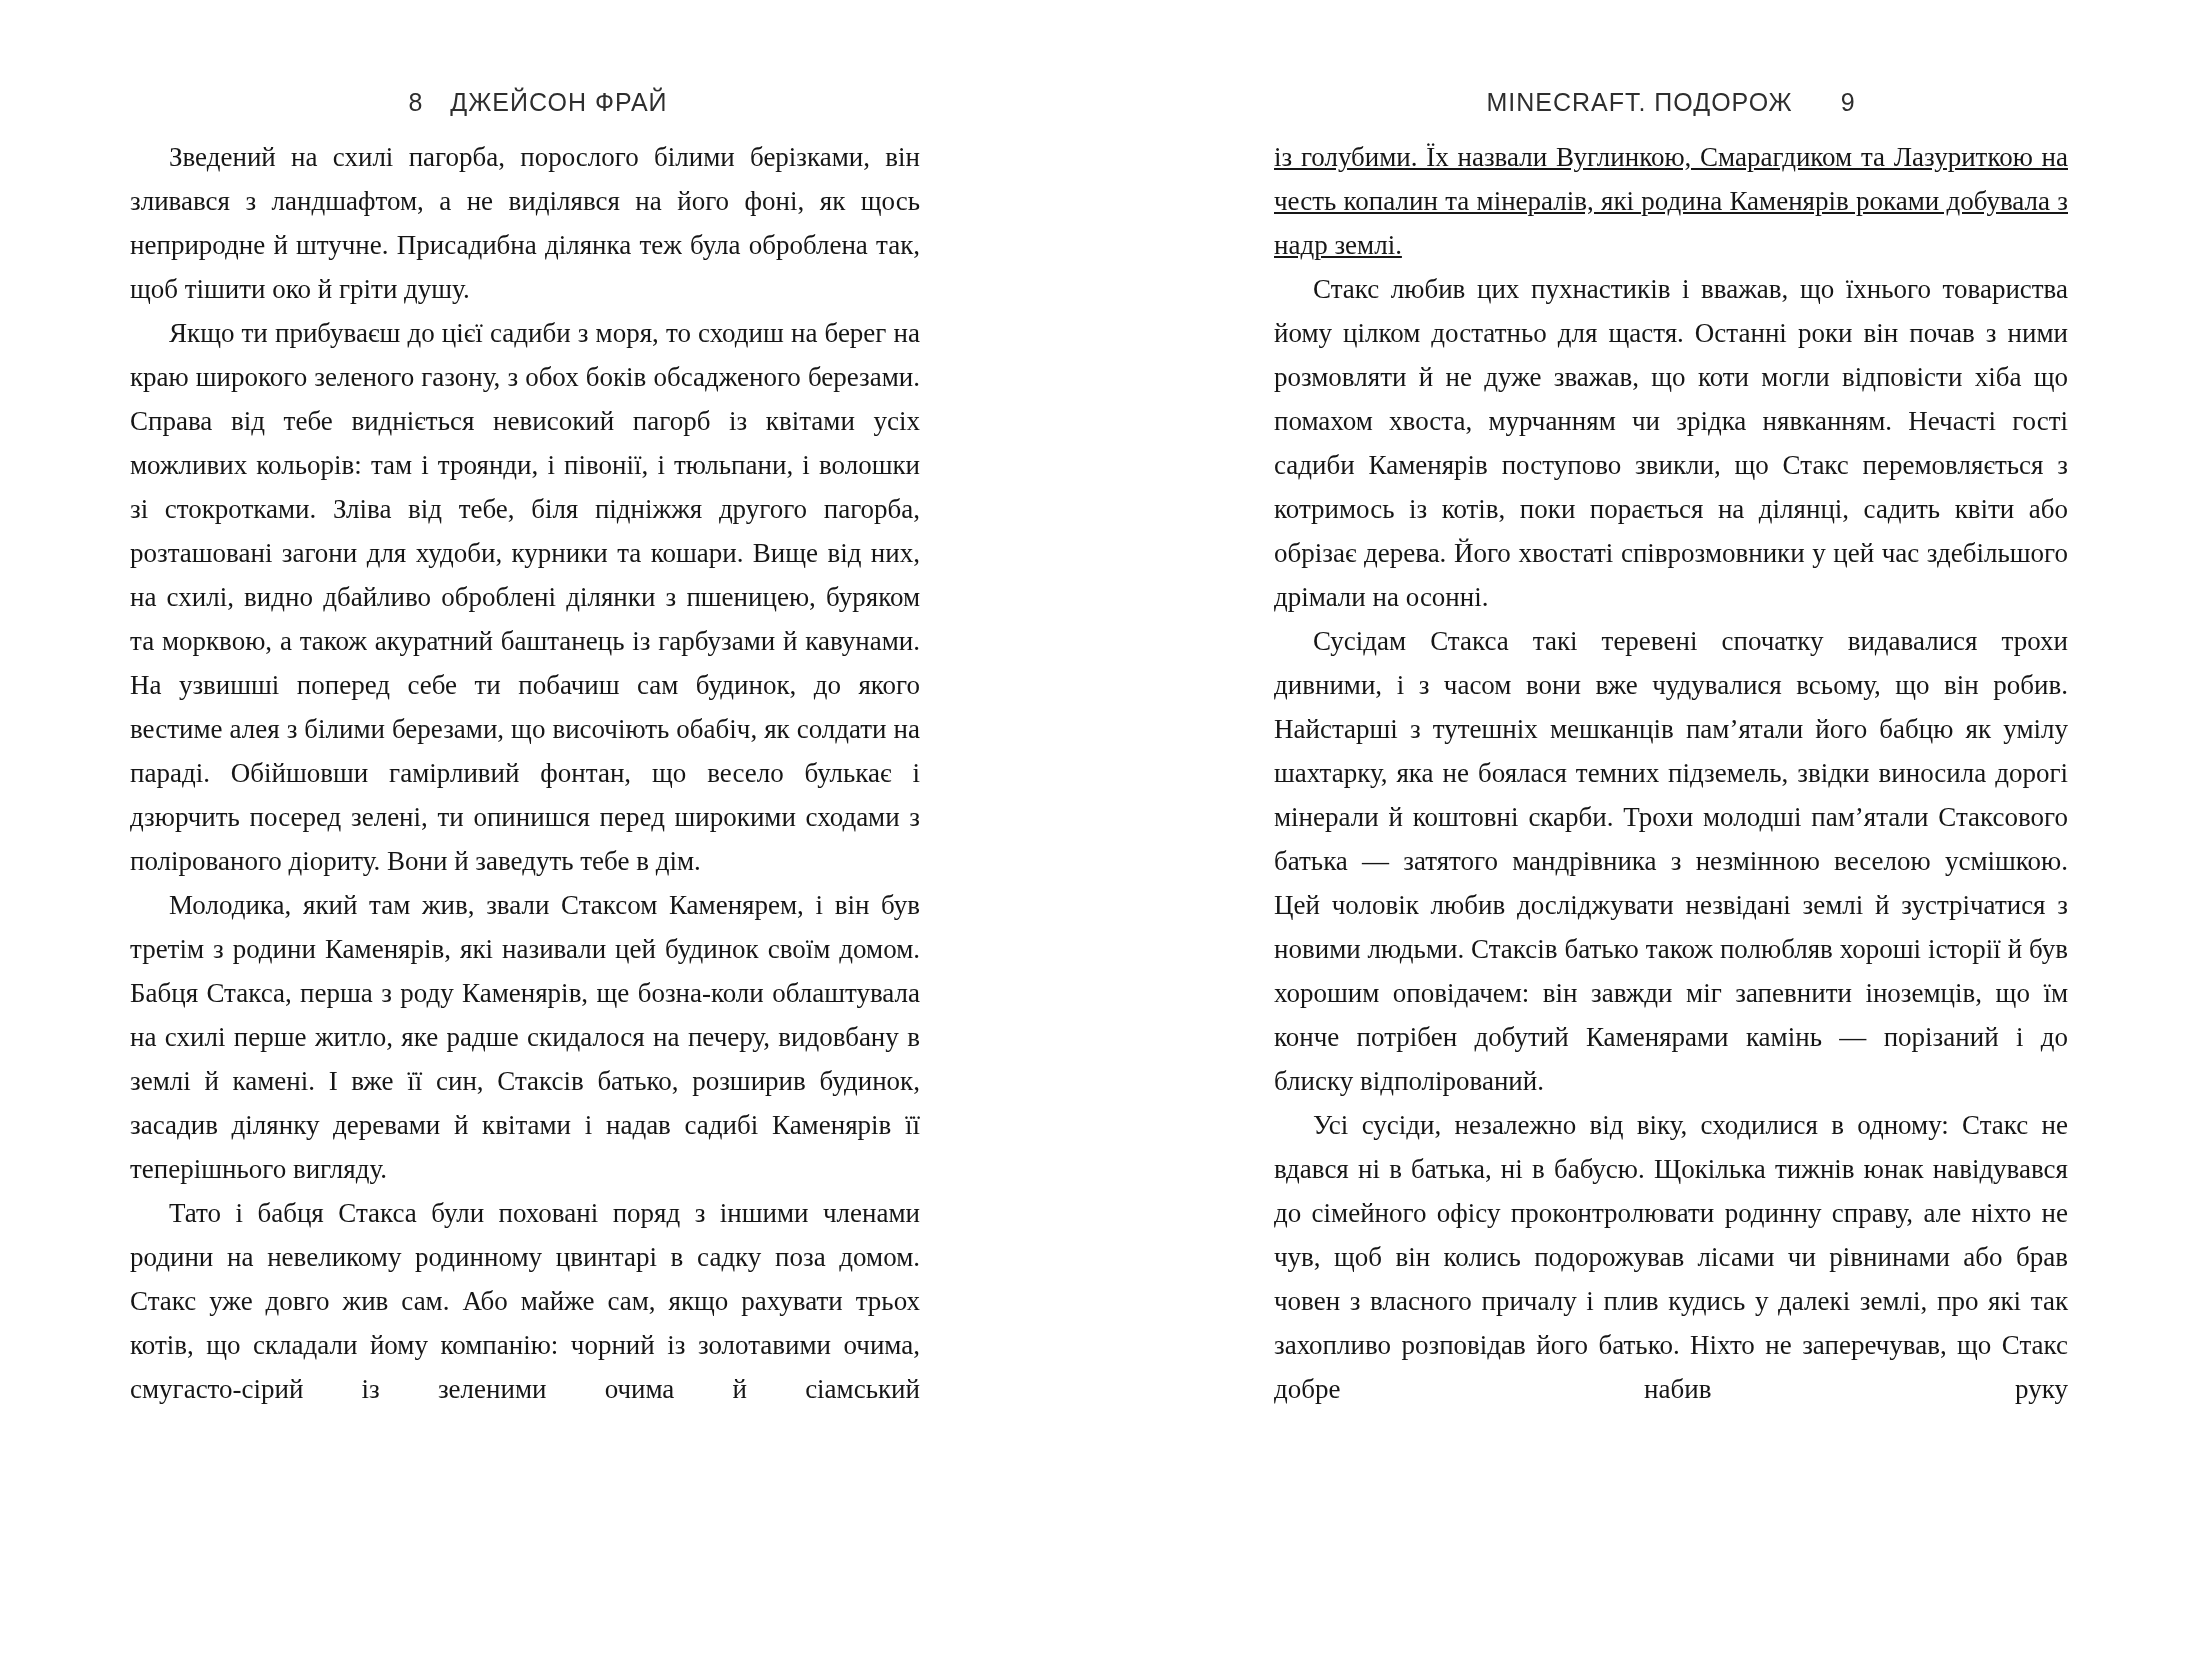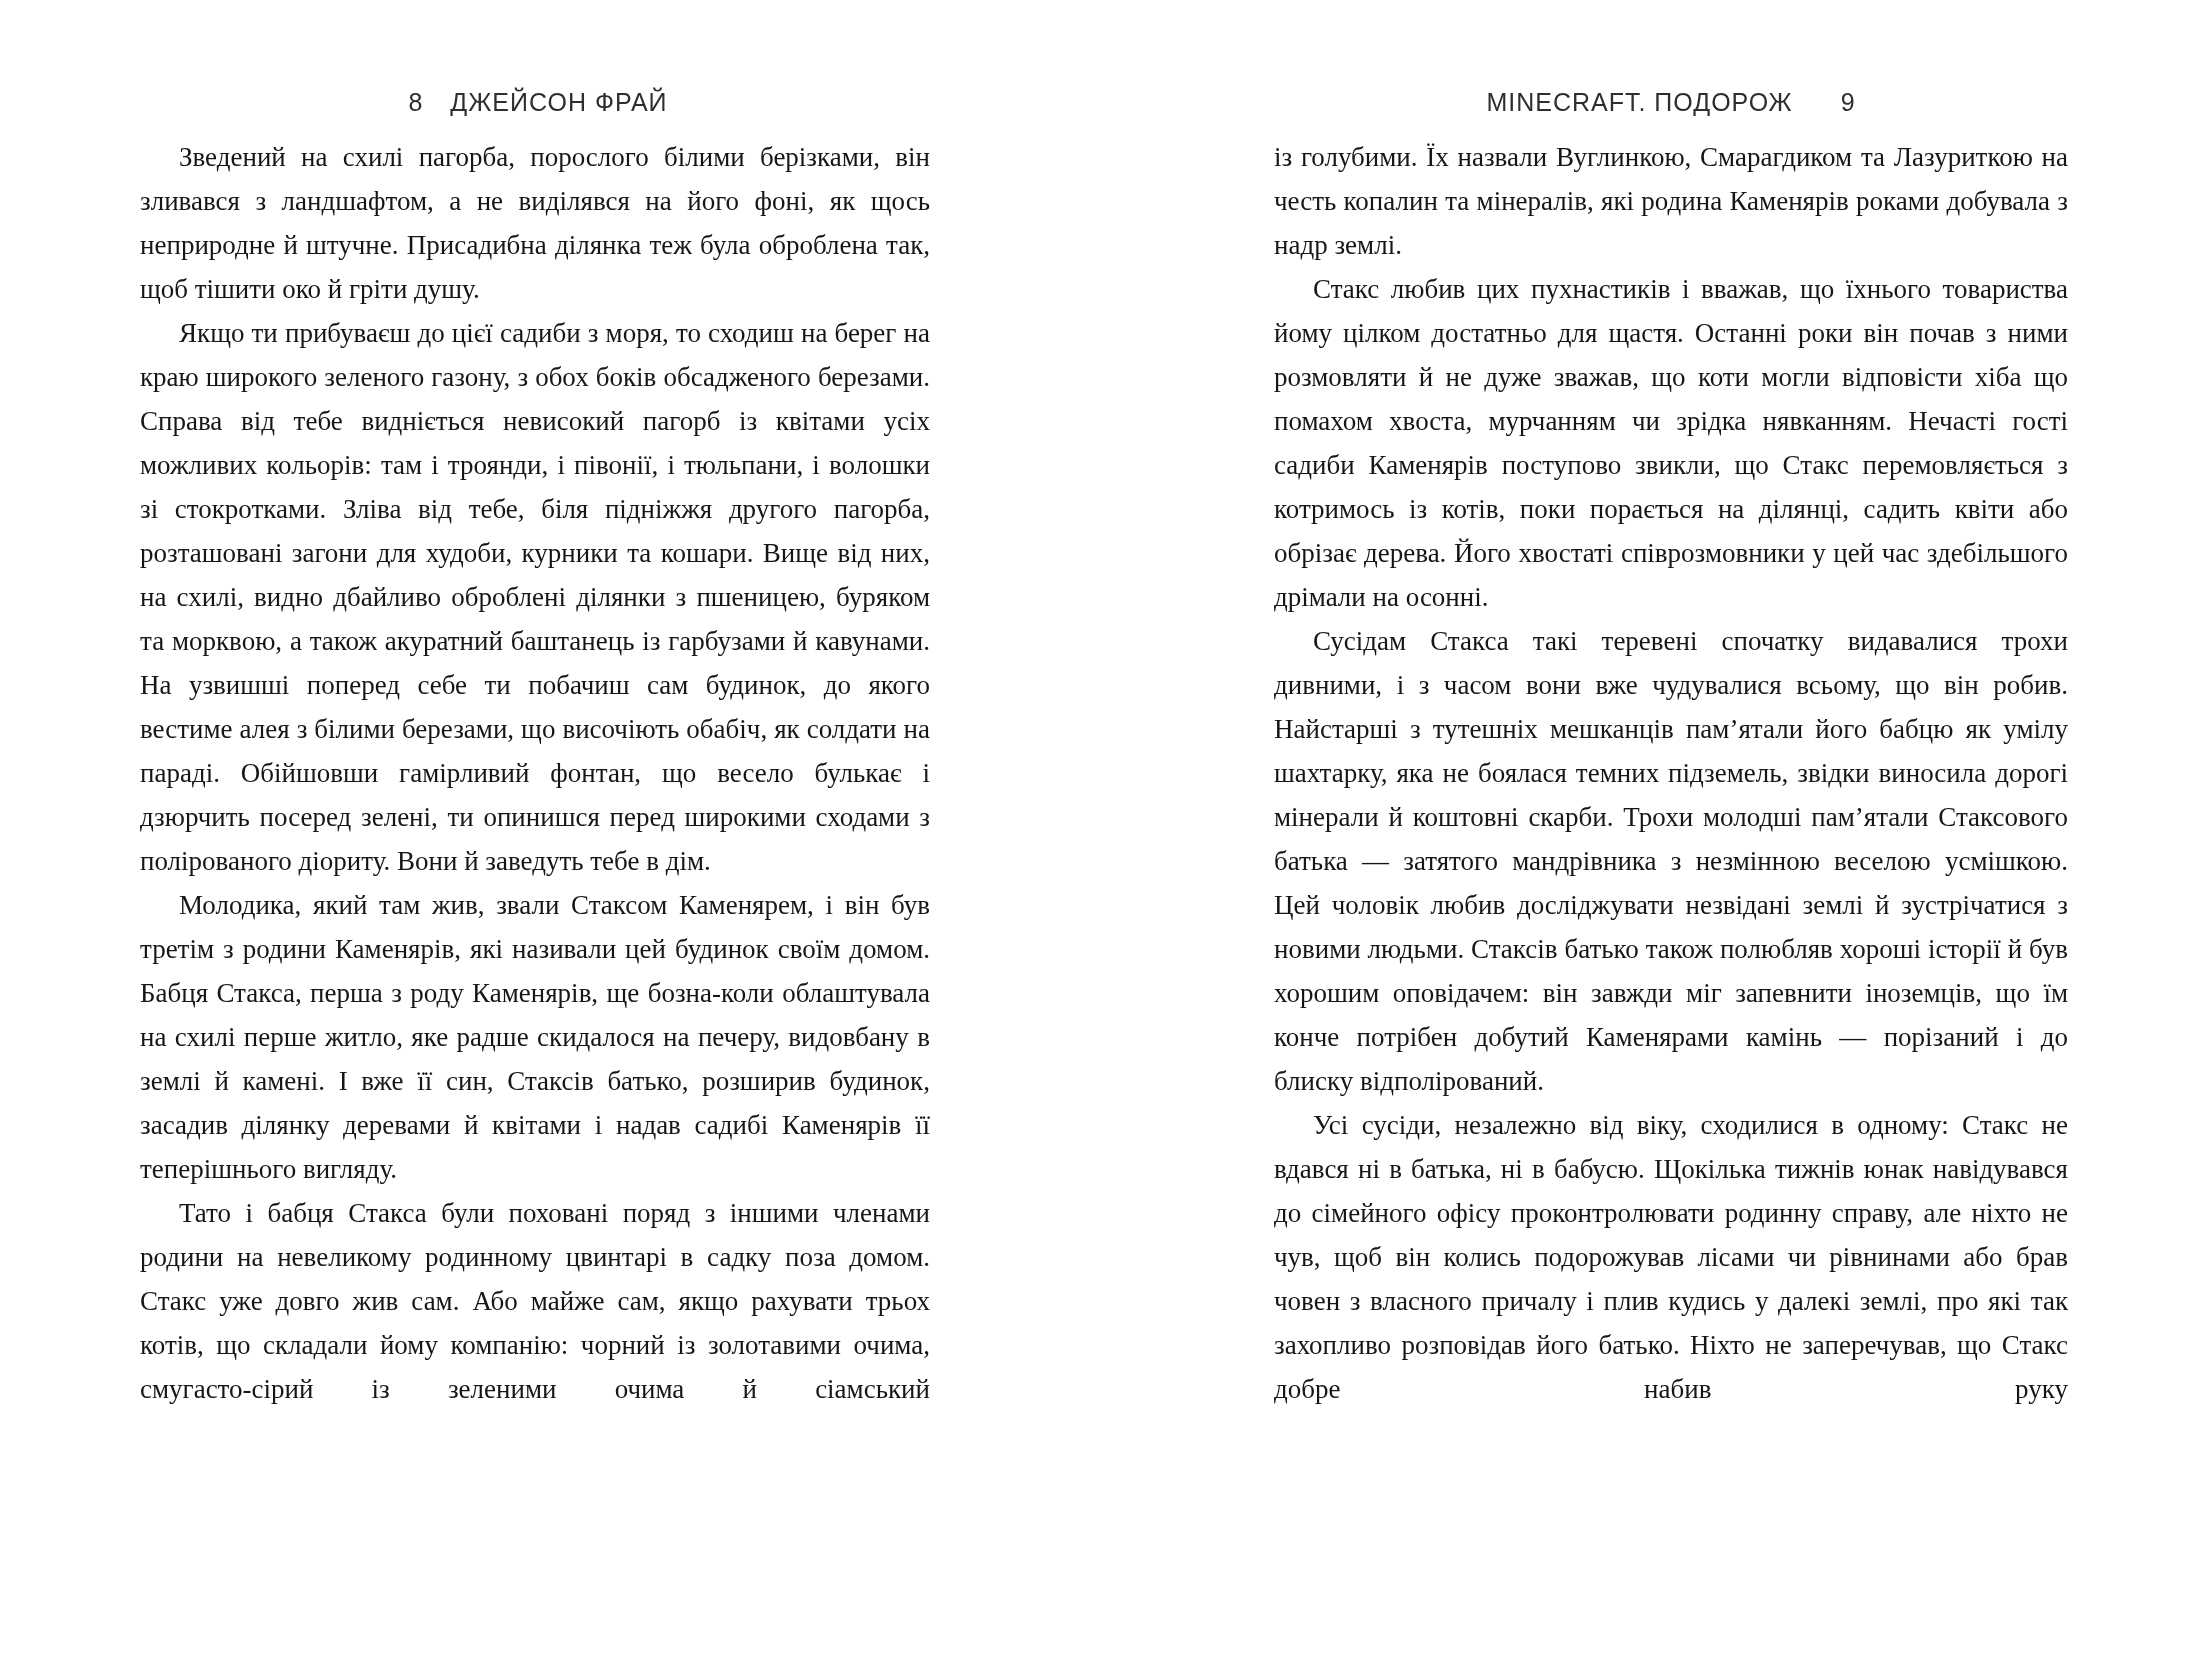--- a/index.html
+++ b/index.html
@@ -41,29 +41,29 @@
   .page.right .running-head { left: 171px; width: 794px; gap: 48px; }
 
   .text-block {
     position: absolute;
     top: 135px;
     font-size: 27px;
     line-height: 44px;
     text-align: justify;
     hyphens: auto;
   }
-  .page.left  .text-block { left: 140px; width: 790px; }
+  .page.left  .text-block { left: 130px; width: 790px; }
   .page.right .text-block { left: 171px; width: 794px; }
 
   .text-block p {
     margin: 0;
     padding: 0;
     text-indent: 39px;
   }
-  .text-block p.no-indent { text-indent: 0; }
+  .text-block p.no-indent { text-indent: 0; text-decoration: underline; }
   
   .text-block p.cont { text-align-last: justify; }
 </style>
 </head>
 <body>
 
 <div class="spread">
 
   <section class="page left">
     <header class="running-head">

